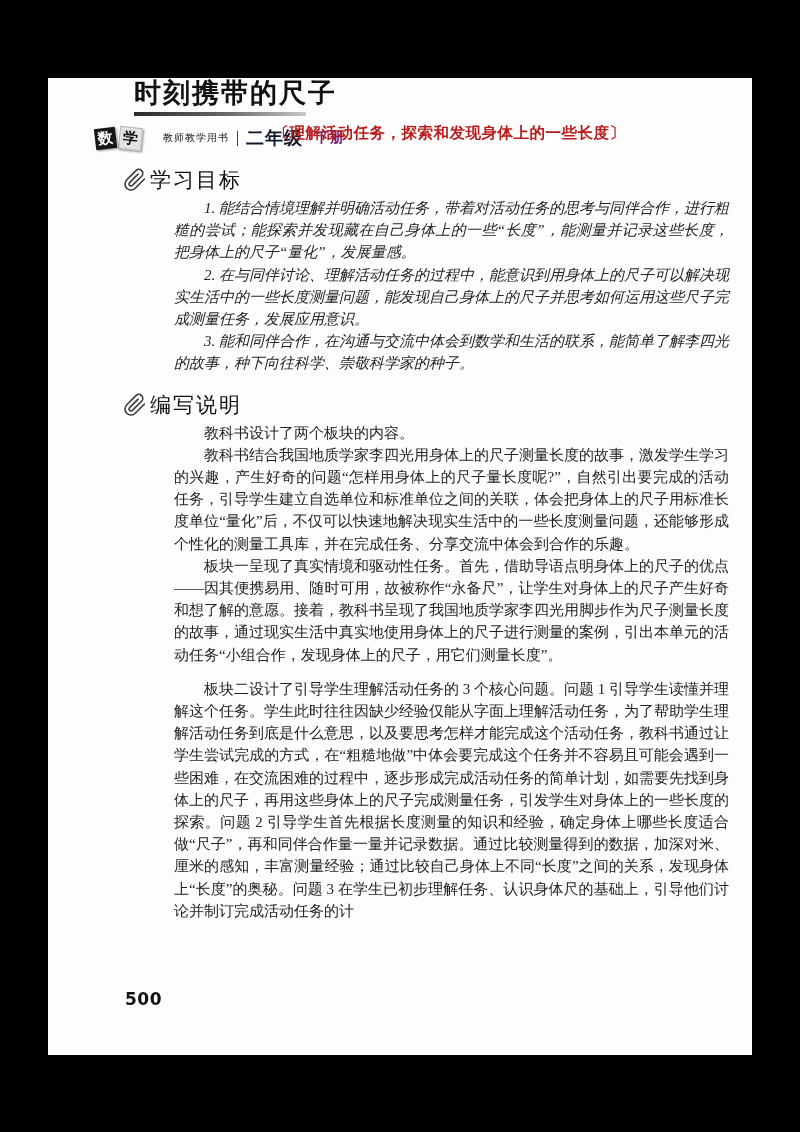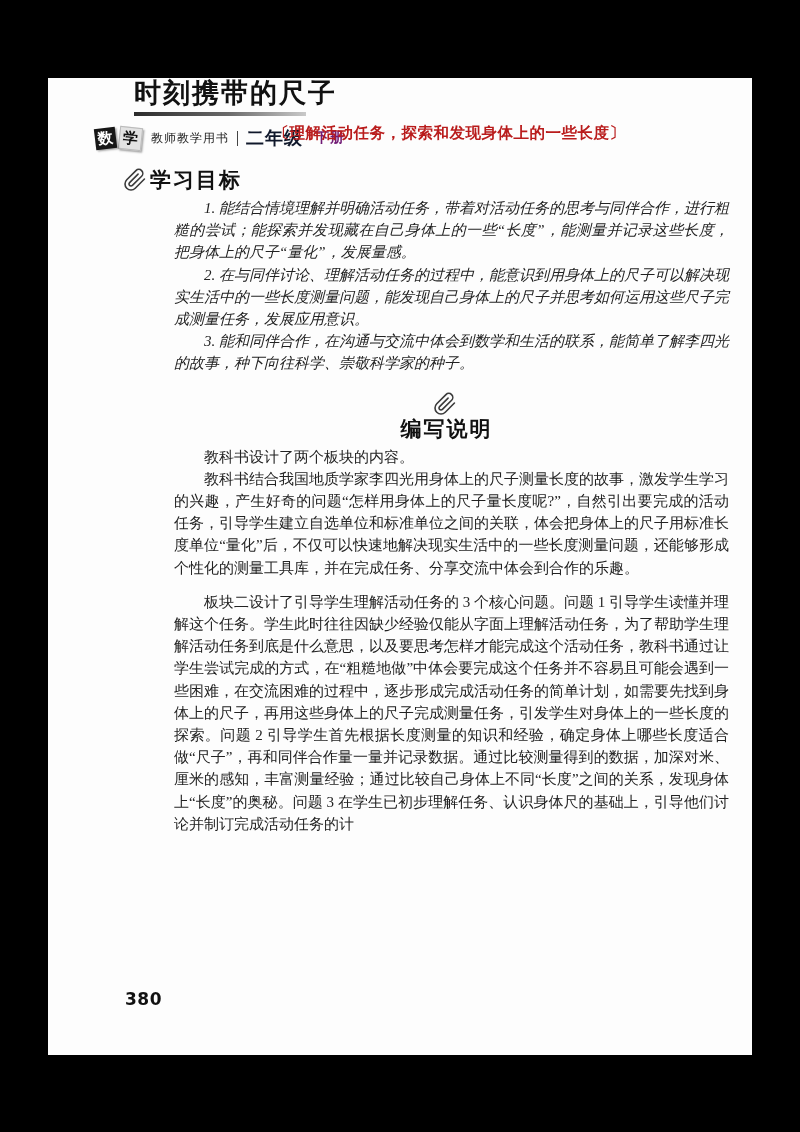--- a/index.html
+++ b/index.html
@@ -33,21 +33,21 @@
     font-family: "DejaVu Sans", sans-serif;
   }
   .logo-box {
     display: inline-flex; align-items: center; justify-content: center;
     width: 21px; height: 21px;
     font-size: 15px; font-weight: bold;
     box-shadow: 1.5px 1.5px 2px rgba(0,0,0,0.35);
   }
   .logo-dark  { background: #161616; color: #fff; transform: rotate(-7deg); z-index: 2; }
   .logo-light { background: #e3e3e3; color: #111; transform: rotate(6deg); margin-left: 3px; border: 1px solid #bbb; }
-  .series-title { margin-left: 9px; font-size: 12px; color: #222; letter-spacing: 1px; }
+  .series-title { margin-left: 21px; font-size: 10px; color: #222; letter-spacing: 1px; }
   .header-divider { width: 1px; height: 15px; background: #444; margin: 0 8px; }
   .grade-label { font-size: 18px; font-weight: bold; color: #0f172a; letter-spacing: 1px; }
   .volume-label { font-size: 14px; font-weight: bold; color: #701a75; margin-left: 12px; letter-spacing: 1px; }
 
   
   .content {
     position: absolute;
     left: 1px; top: 0; width: 721px;
     box-sizing: border-box;
   }
@@ -70,24 +70,24 @@
     font-weight: bold; color: #b91c1c;
     letter-spacing: 0.5px;
     text-align: center;
   }
 
   .section-heading {
     display: flex; align-items: center;
     margin: 24px 0 4px 74px;
     font-family: "DejaVu Sans", sans-serif;
     font-size: 21px; line-height: 26px;
-    font-weight: bold; color: #111;
+    font-weight: normal; color: #111;
     letter-spacing: 2px;
   }
-  .section-heading.second { margin-top: 17px; flex-direction: column; }
+  .section-heading.second { margin-top: 17px; }
   .clip {
     display: inline-flex;
     width: 24px; height: 24px;
     margin-right: 3px;
     flex: 0 0 auto;
   }
   .clip svg { width: 24px; height: 24px; }
 
   .body-text {
     margin: 2px 0 0 125px;
@@ -155,22 +155,23 @@
           <span class="clip">
             <svg viewBox="0 0 24 24" fill="none" stroke="#3a3a3a" stroke-width="1.6" stroke-linecap="round" stroke-linejoin="round">
               <path d="M21.44 11.05l-9.19 9.19a6 6 0 0 1-8.49-8.49l9.19-9.19a4 4 0 0 1 5.66 5.66l-9.2 9.19a2 2 0 0 1-2.83-2.83l8.49-8.48"></path>
             </svg>
           </span>
           <span>编写说明</span>
         </div>
         <div class="body-text notes">
           <p>教科书设计了两个板块的内容。</p>
           <p>教科书结合我国地质学家李四光用身体上的尺子测量长度的故事，激发学生学习的兴趣，产生好奇的问题“怎样用身体上的尺子量长度呢?”，自然引出要完成的活动任务，引导学生建立自选单位和标准单位之间的关联，体会把身体上的尺子用标准长度单位“量化”后，不仅可以快速地解决现实生活中的一些长度测量问题，还能够形成个性化的测量工具库，并在完成任务、分享交流中体会到合作的乐趣。</p>
+          <p>板块一呈现了真实情境和驱动性任务。首先，借助导语点明身体上的尺子的优点——因其便携易用、随时可用，故被称作“永备尺”，让学生对身体上的尺子产生好奇和想了解的意愿。接着，教科书呈现了我国地质学家李四光用脚步作为尺子测量长度的故事，通过现实生活中真实地使用身体上的尺子进行测量的案例，引出本单元的活动任务“小组合作，发现身体上的尺子，用它们测量长度”。</p>
           <p class="block-two">板块二设计了引导学生理解活动任务的 3 个核心问题。问题 1 引导学生读懂并理解这个任务。学生此时往往因缺少经验仅能从字面上理解活动任务，为了帮助学生理解活动任务到底是什么意思，以及要思考怎样才能完成这个活动任务，教科书通过让学生尝试完成的方式，在“粗糙地做”中体会要完成这个任务并不容易且可能会遇到一些困难，在交流困难的过程中，逐步形成完成活动任务的简单计划，如需要先找到身体上的尺子，再用这些身体上的尺子完成测量任务，引发学生对身体上的一些长度的探索。问题 2 引导学生首先根据长度测量的知识和经验，确定身体上哪些长度适合做“尺子”，再和同伴合作量一量并记录数据。通过比较测量得到的数据，加深对米、厘米的感知，丰富测量经验；通过比较自己身体上不同“长度”之间的关系，发现身体上“长度”的奥秘。问题 3 在学生已初步理解任务、认识身体尺的基础上，引导他们讨论并制订完成活动任务的计</p>
         </div>
       </div>
 
     </div>
 
-    <div class="page-number">380</div>
+    <div class="page-number">500</div>
 
   </div>
 </div>
 
 </body></html>

